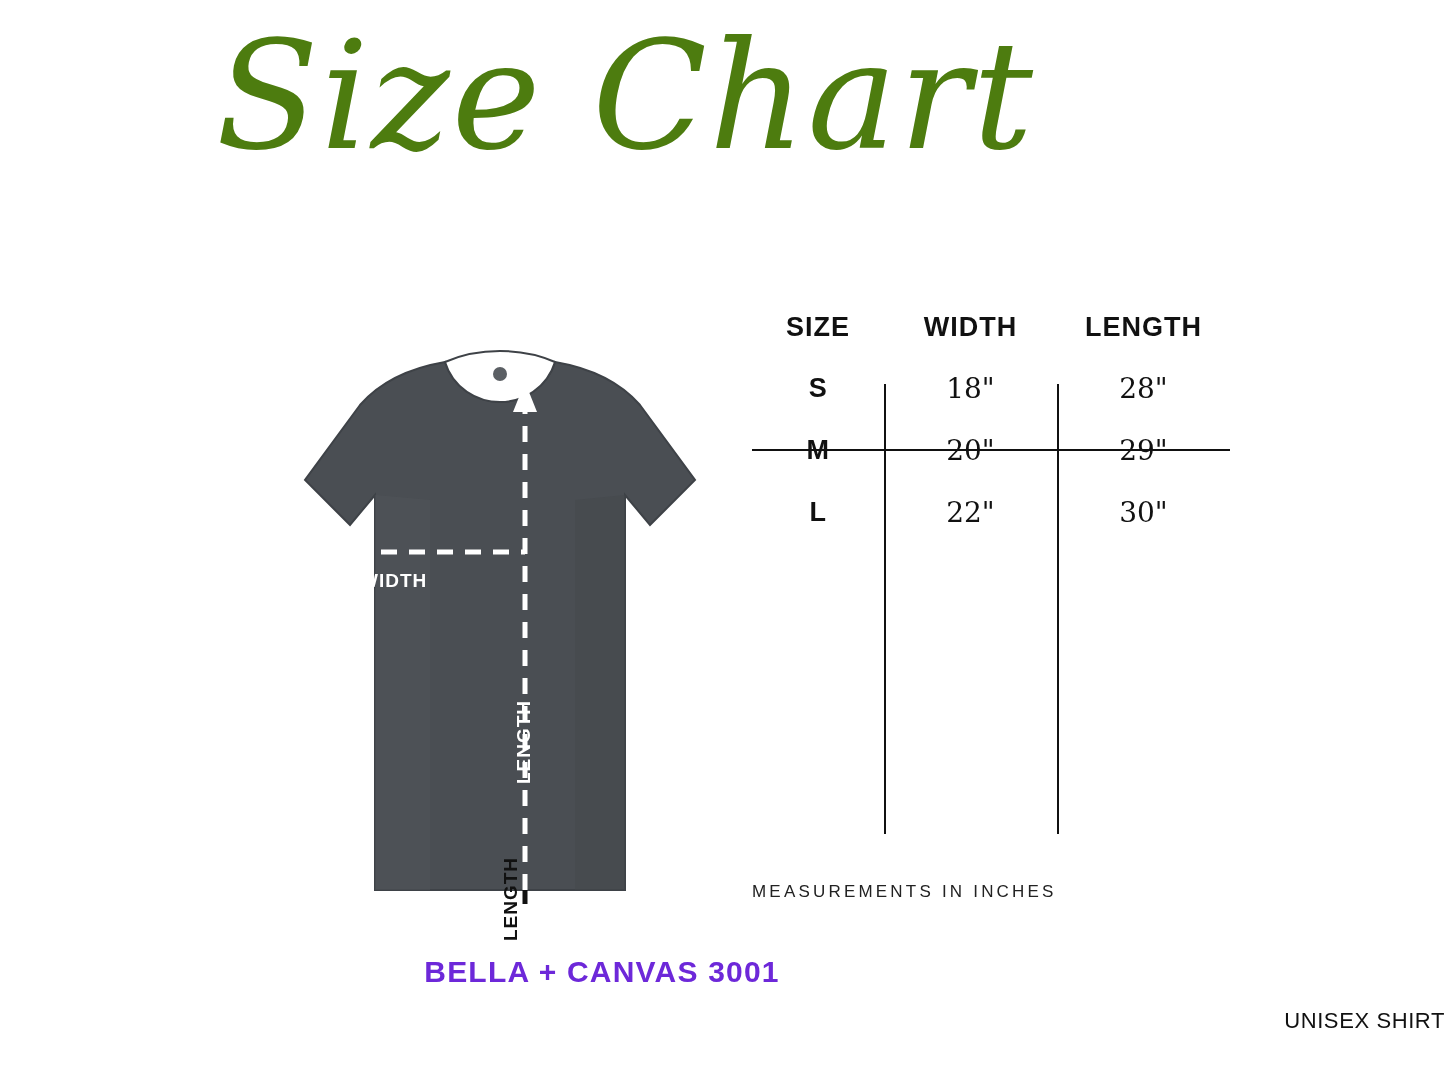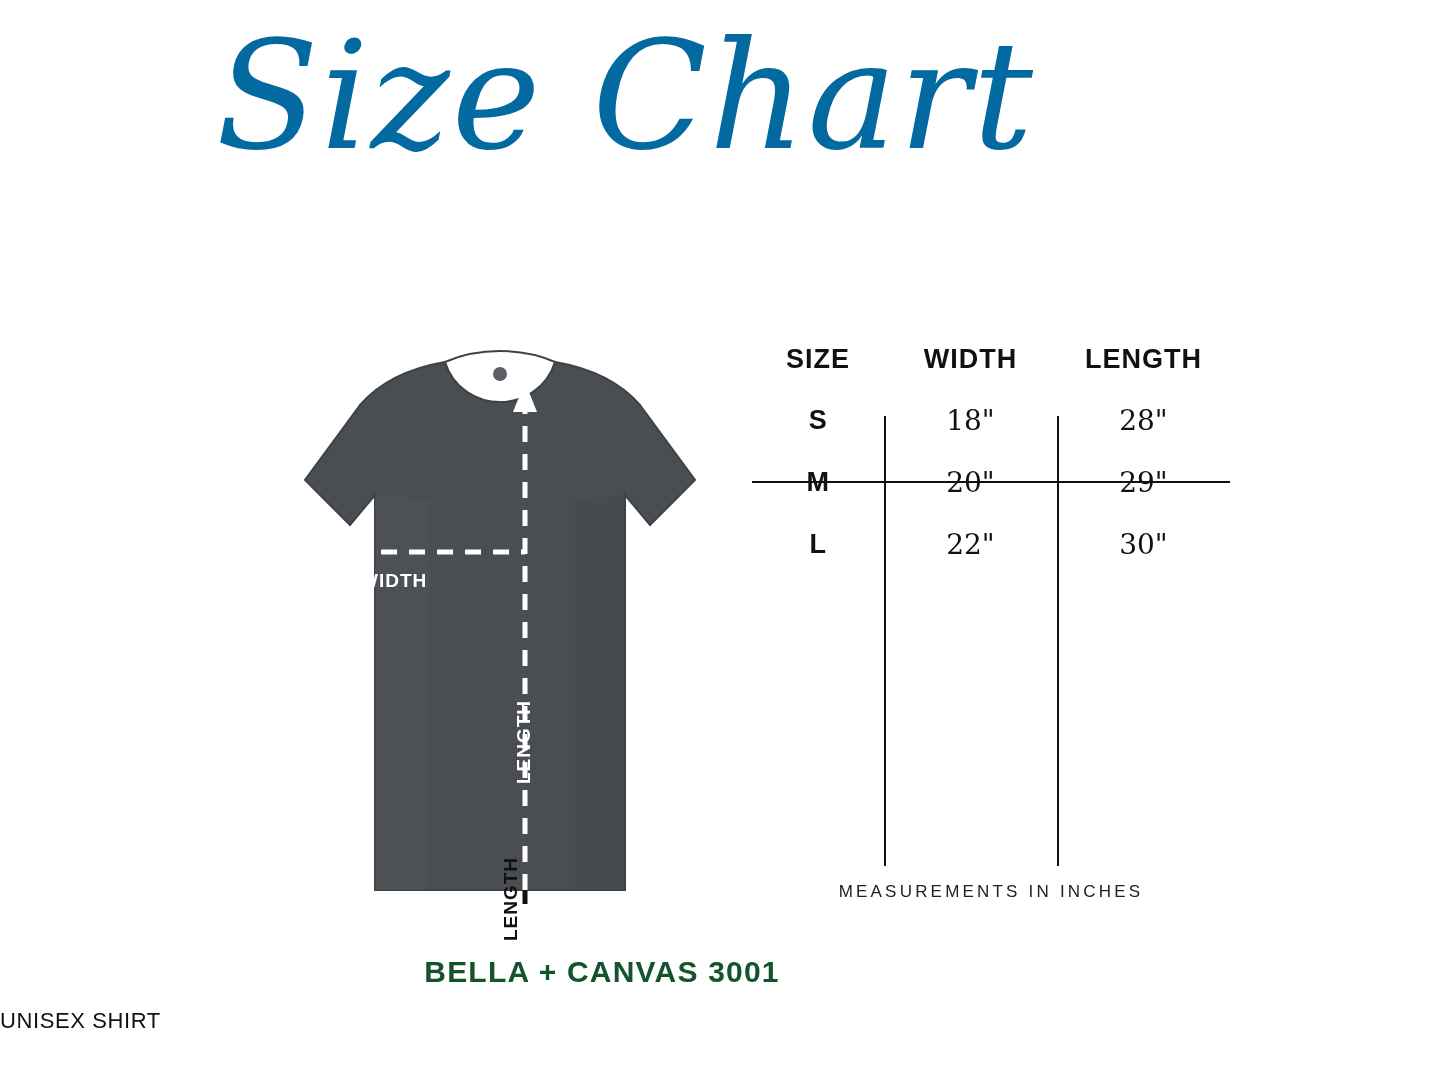--- a/index.html
+++ b/index.html
@@ -21,21 +21,21 @@
     position: absolute;
     left: 0;
     top: 18px;
     width: 1251px;
     text-align: center;
     font-family: "DejaVu Serif", serif;
     font-style: italic;
     font-weight: 400;
     font-size: 150px;
     letter-spacing: 2px;
-    color: #0369a1;
+    color: #4d7c0f;
     line-height: 1.05;
     white-space: nowrap;
   }
 
   
   .shirt-wrap {
     position: absolute;
     left: 195px;
     top: 330px;
     width: 520px;
@@ -70,21 +70,21 @@
     text-orientation: mixed;
     transform: rotate(180deg);
     transform-origin: center;
     color: #111111;
   }
 
   
   .table-area {
     position: absolute;
     left: 752px;
-    top: 344px;
+    top: 312px;
     width: 478px;
     height: 520px;
   }
   table.size-table {
     border-collapse: collapse;
     width: 478px;
   }
   table.size-table th {
     font-family: "Liberation Sans", sans-serif;
     font-weight: bold;
@@ -133,44 +133,43 @@
     height: 2px;
     background: #111111;
   }
 
   
   .measure-note {
     position: absolute;
     left: 752px;
     top: 882px;
     width: 478px;
-    text-align: center;
     font-family: "Liberation Sans", sans-serif;
     font-size: 17px;
     letter-spacing: 3.2px;
     color: #222222;
   }
   .brand {
     position: absolute;
     left: 0;
     top: 955px;
     width: 1204px;
     text-align: center;
     font-family: "Liberation Sans", sans-serif;
     font-weight: bold;
     font-size: 30px;
     letter-spacing: 1.2px;
-    color: #14532d;
+    color: #6d28d9;
   }
   .brand-sub {
     position: absolute;
     left: 0;
     top: 1008px;
     width: 1445px;
-    text-align: left;
+    text-align: right;
     font-family: "Liberation Sans", sans-serif;
     font-size: 22px;
     letter-spacing: 0.6px;
     color: #111111;
   }
 </style>
 </head>
 <body>
 
 <div class="title">Size Chart</div>

